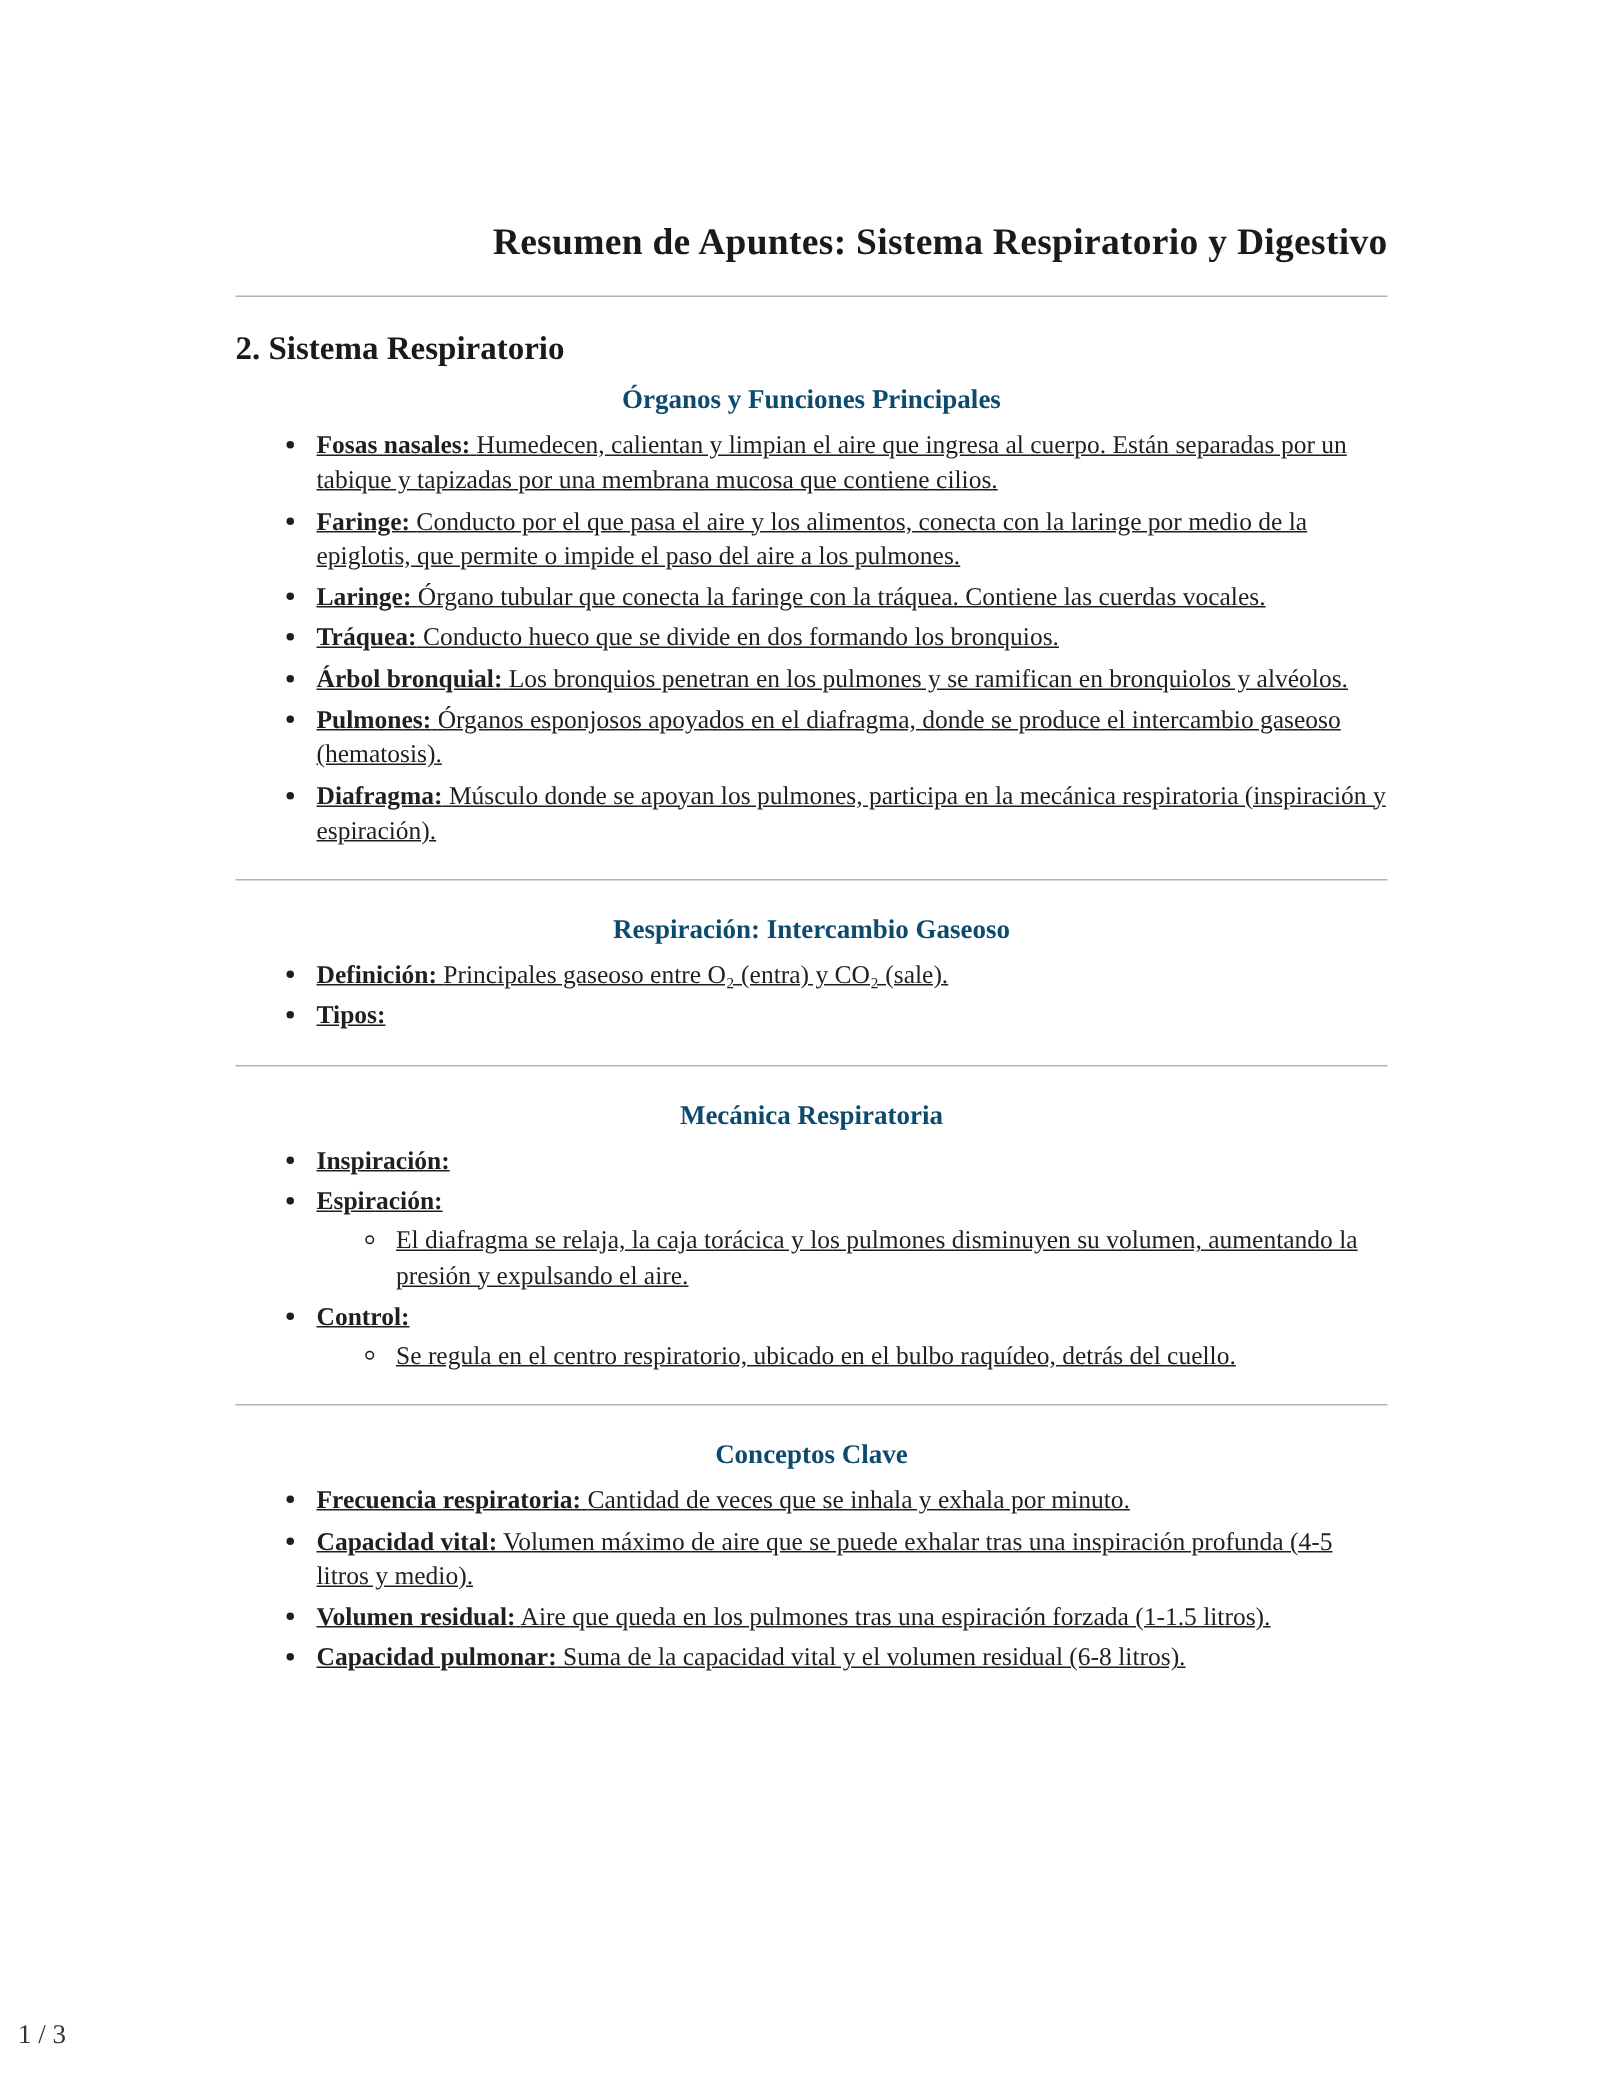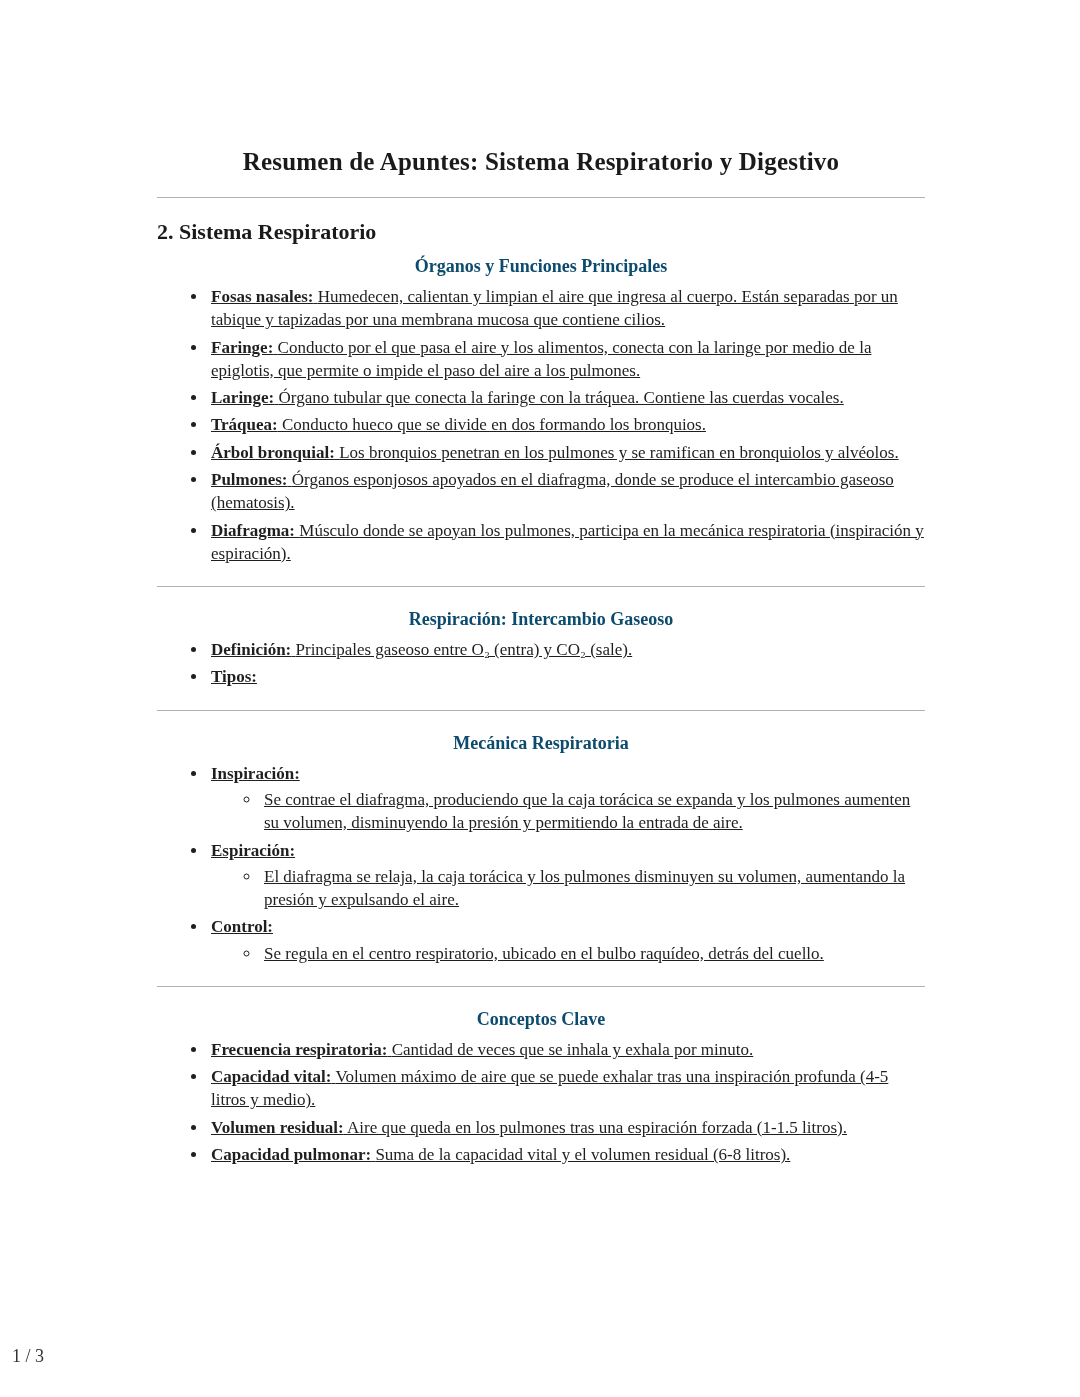--- a/index.html
+++ b/index.html
@@ -8,21 +8,21 @@
     width: 1080px;
     min-height: 1397px;
     position: relative;
     font-family: "Liberation Serif", serif;
     color: #1f1f1f;
     padding: 148px 155px 60px 157px;
   }
   .doc-title {
     font-size: 25px;
     font-weight: bold;
-    text-align: center;
+    text-align: right;
     color: #1a1a1a;
     letter-spacing: 0.2px;
   }
   hr.rule {
     border: none;
     border-top: 1px solid #b3b3b3;
     margin-top: 21px;
   }
   .section-heading {
     font-size: 22px;
@@ -98,23 +98,20 @@
     </ul>
   </section>
 
   <hr class="rule">
 
   <section>
     <h3 class="sub-heading">Mecánica Respiratoria</h3>
     <ul class="l1">
       <li>
         <span class="term">Inspiración:</span>
-        <ul class="l2">
-          <li><span>Se contrae el diafragma, produciendo que la caja torácica se expanda y los pulmones aumenten su volumen, disminuyendo la presión y permitiendo la entrada de aire.</span></li>
-        </ul>
       </li>
       <li>
         <span class="term">Espiración:</span>
         <ul class="l2">
           <li><span>El diafragma se relaja, la caja torácica y los pulmones disminuyen su volumen, aumentando la presión y expulsando el aire.</span></li>
         </ul>
       </li>
       <li>
         <span class="term">Control:</span>
         <ul class="l2">

